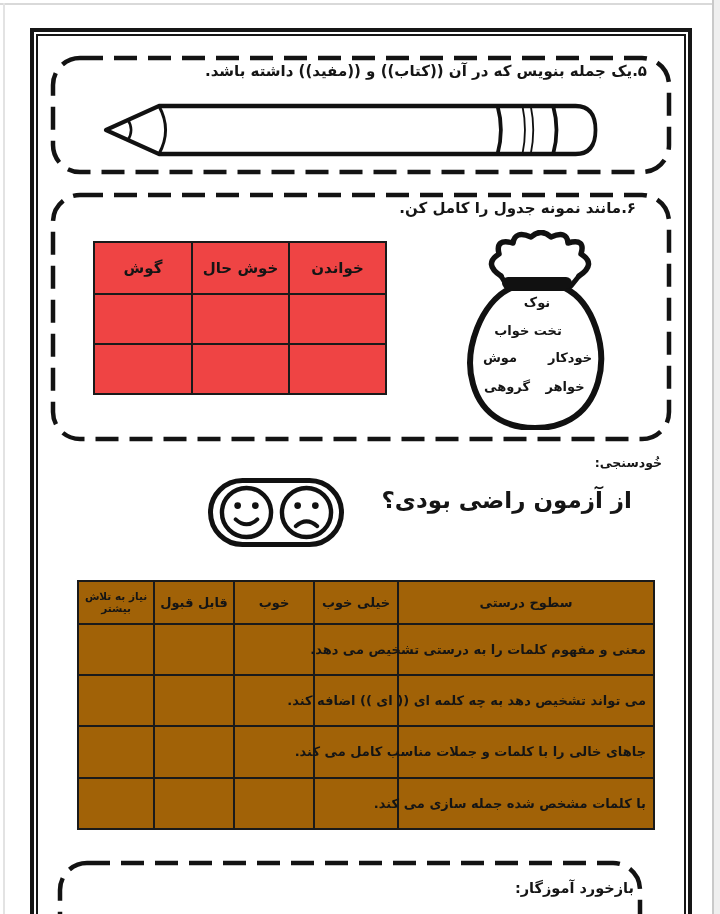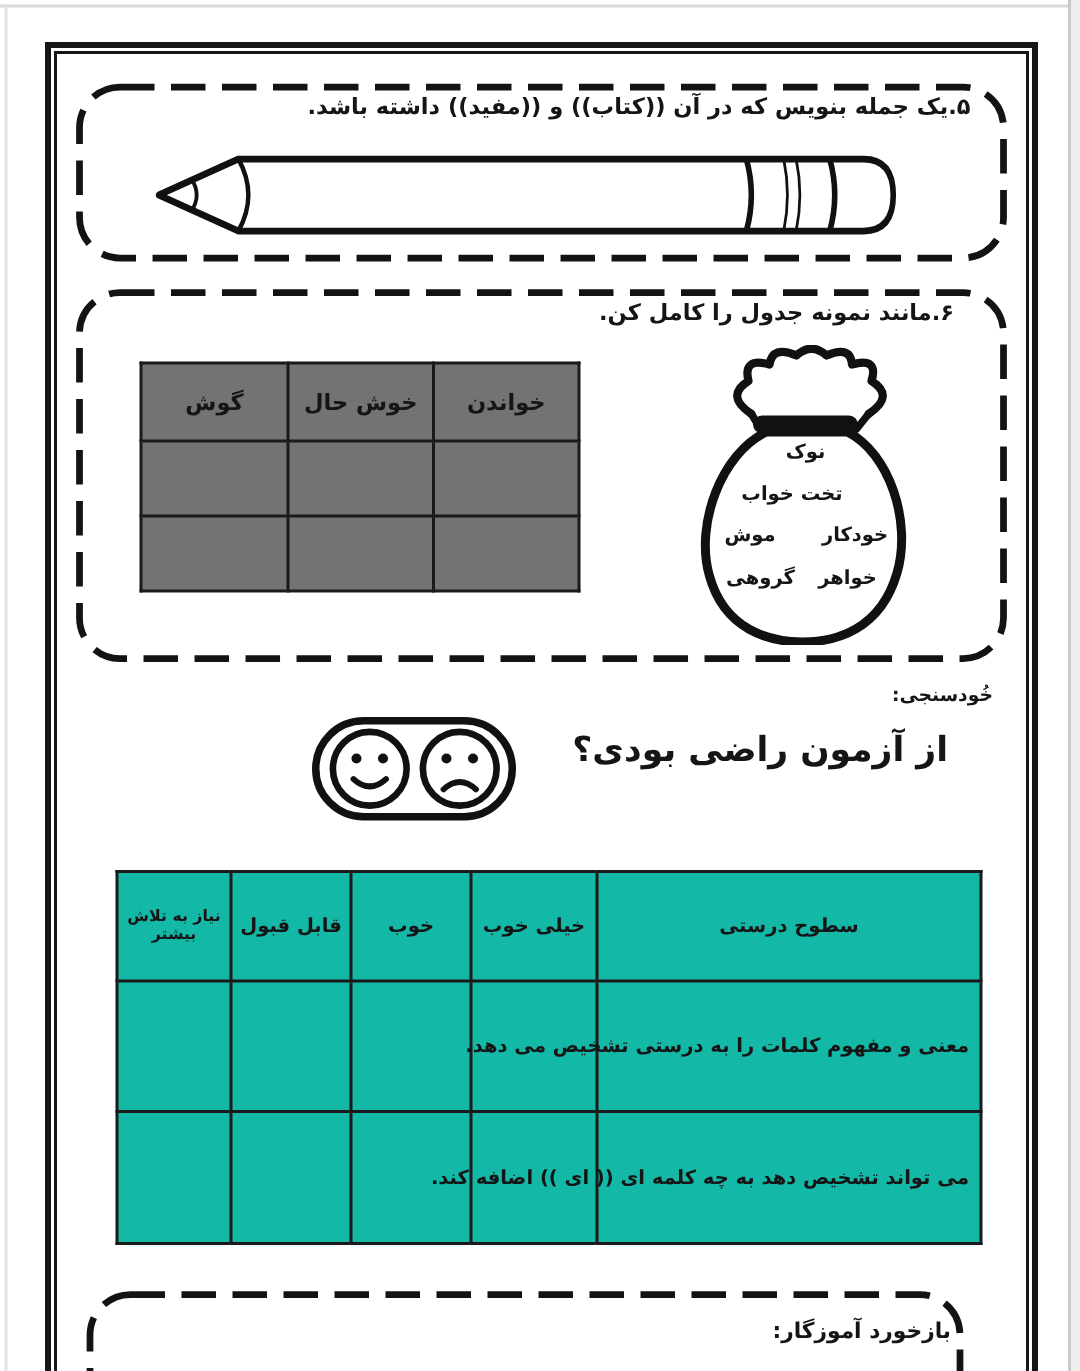--- a/index.html
+++ b/index.html
@@ -31,41 +31,41 @@
   .sec-title { font-weight:bold; font-size:15px; white-space:nowrap; }
 
   .dash-box { pointer-events:none; }
 
   
   table.sample {
     border-collapse:collapse; direction:rtl; table-layout:fixed;
   }
   table.sample th, table.sample td {
     border:2.5px solid #1a1a1a; text-align:center; vertical-align:middle;
-    font-size:15px; font-weight:bold; background:#737373;
+    font-size:15px; font-weight:bold; background:#ef4444;
   }
 
   
   .capsule {
     left:208px; top:478px; width:136px; height:69px;
     border:5px solid #111; border-radius:35px;
     display:flex; align-items:center; justify-content:center; gap:3px;
     background:#fff;
   }
 
   .sa-label { font-size:12.5px; font-weight:bold; }
   .sa-question { font-size:23px; font-weight:bold; white-space:nowrap; }
 
   
   table.rubric {
     border-collapse:collapse; direction:rtl; table-layout:fixed;
     width:576px; height:250px;
   }
   table.rubric th, table.rubric td {
-    border:2.5px solid #1a1a1a; background:#14b8a6; vertical-align:middle;
+    border:2.5px solid #1a1a1a; background:#a16207; vertical-align:middle;
   }
   table.rubric th { font-size:13px; font-weight:bold; text-align:center; height:30px; padding:0 2px; }
   table.rubric th.small { font-size:10.5px; letter-spacing:-0.3px; }
   table.rubric td { height:36px; }
   table.rubric td.lbl {
     font-size:13px; font-weight:bold; text-align:right; padding:0 7px 0 2px;
     white-space:nowrap;
   }
 
   .bag-word { position:absolute; transform:translate(-50%,-50%); font-size:13px; font-weight:bold; white-space:nowrap; }
@@ -187,19 +187,33 @@
     <td></td>
         <td></td>
   </tr>
   <tr>
     <td class="lbl">می تواند تشخیص دهد به چه کلمه ای (( ای )) اضافه کند.</td>
     <td></td>
         <td></td>
     <td></td>
         <td></td>
   </tr>
+  <tr>
+    <td class="lbl">جاهای خالی را با کلمات و جملات مناسب کامل می کند.</td>
+    <td></td>
+        <td></td>
+    <td></td>
+        <td></td>
+  </tr>
+  <tr>
+    <td class="lbl">با کلمات مشخص شده جمله سازی می کند.</td>
+    <td></td>
+        <td></td>
+    <td></td>
+        <td></td>
+  </tr>
 </tbody>
   </table>
 
 <svg class="abs dash-box" style="left:57px;top:860px" width="586" height="54">
   <rect x="3" y="3" width="580" height="150" rx="27" fill="none" stroke="#131313" stroke-width="4.5" stroke-dasharray="23 11"></rect>
 </svg>
 <div class="abs rtl fb-label" style="top:880px;right:86px">بازخورد آموزگار:</div>
 
 </body></html>

